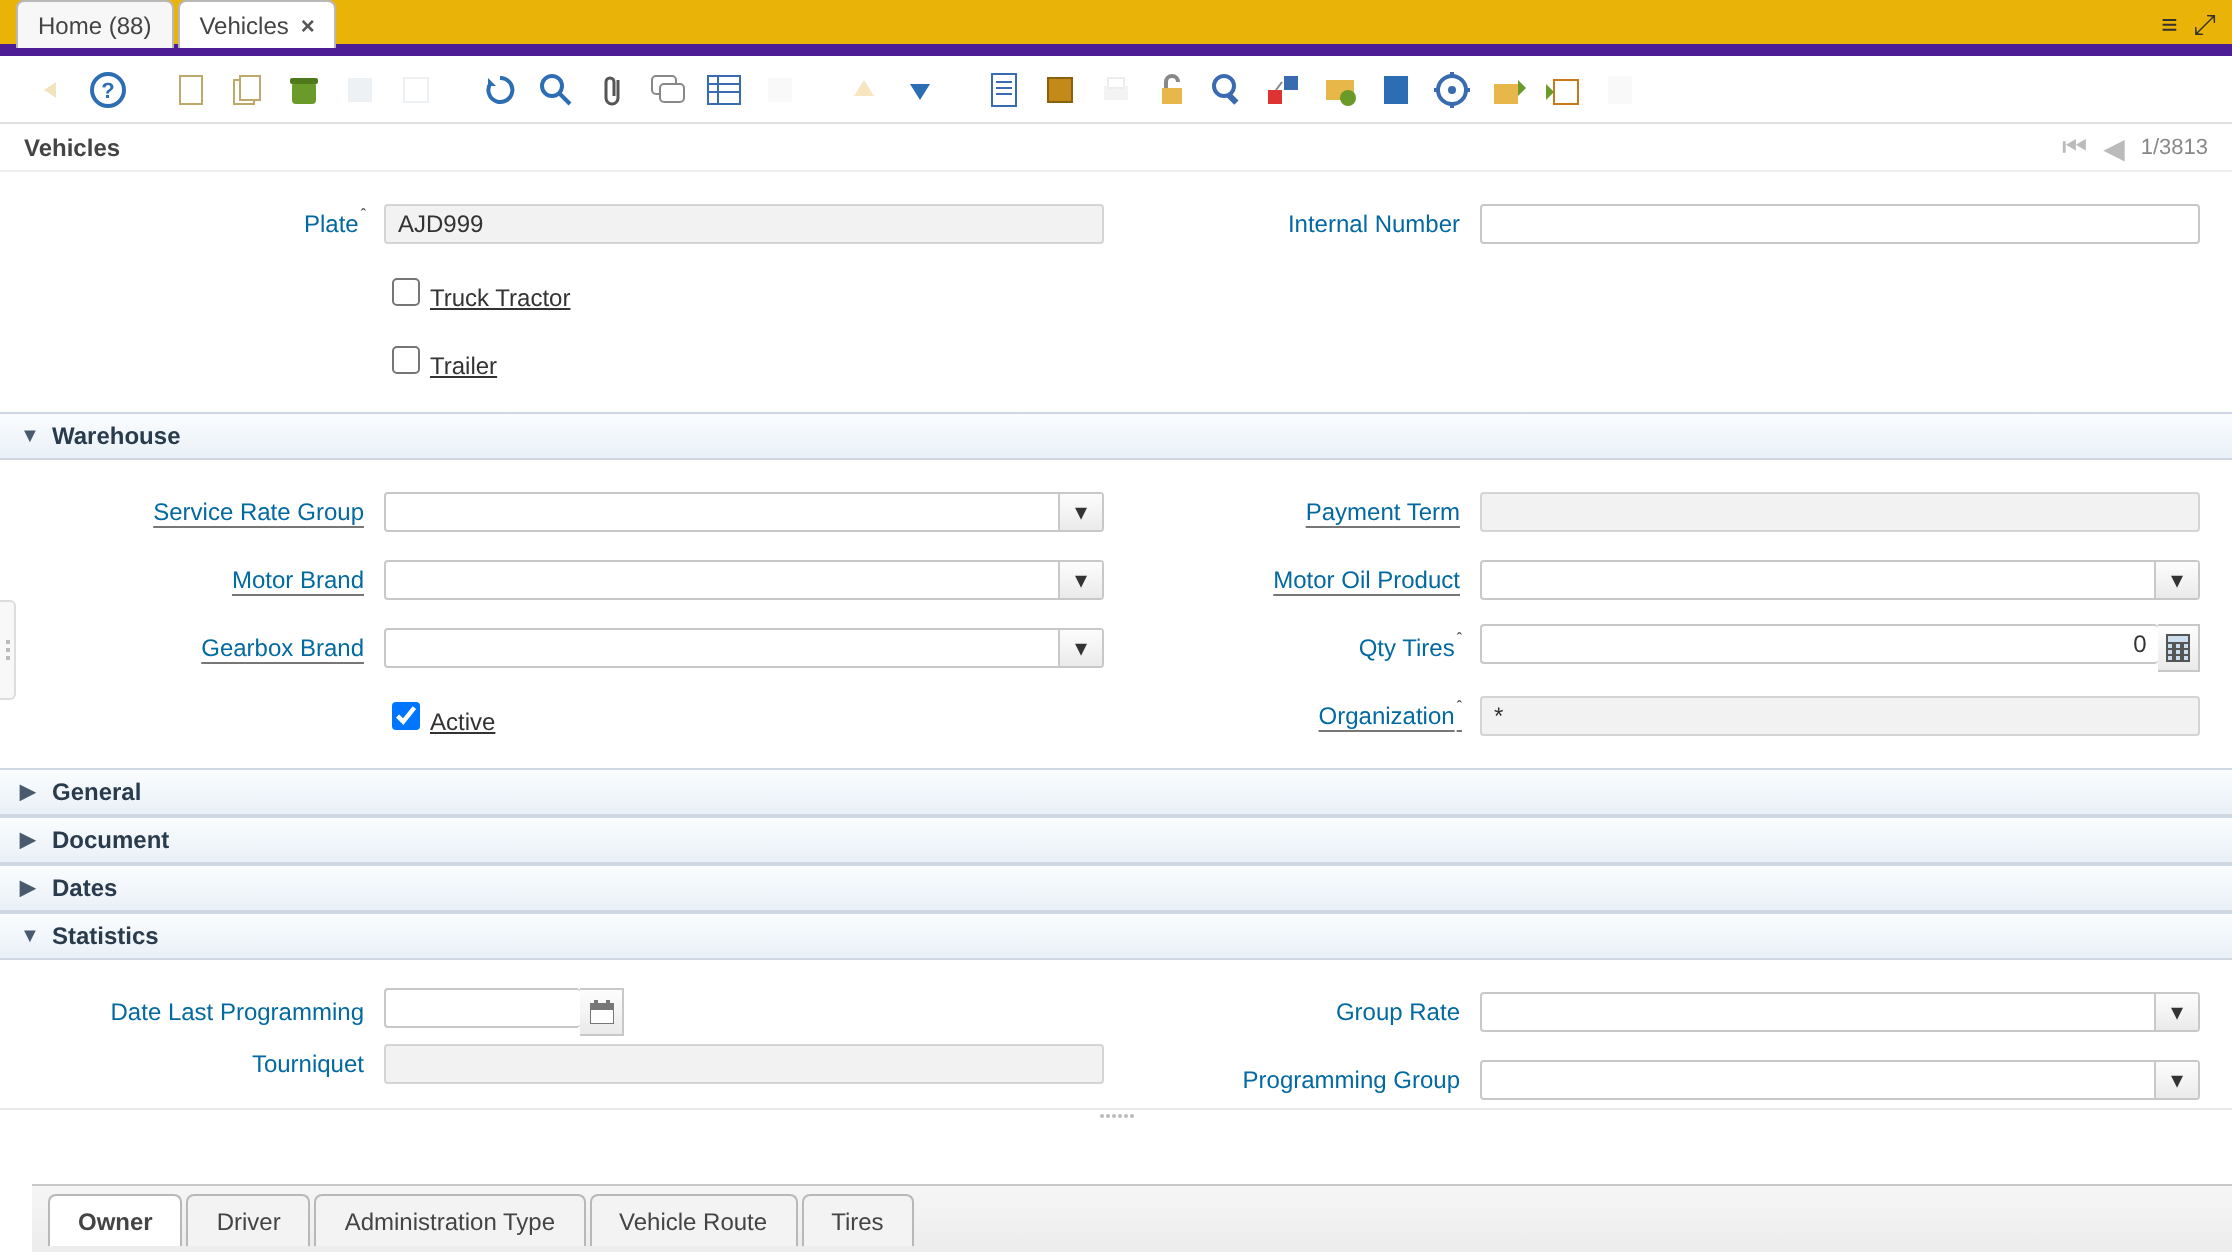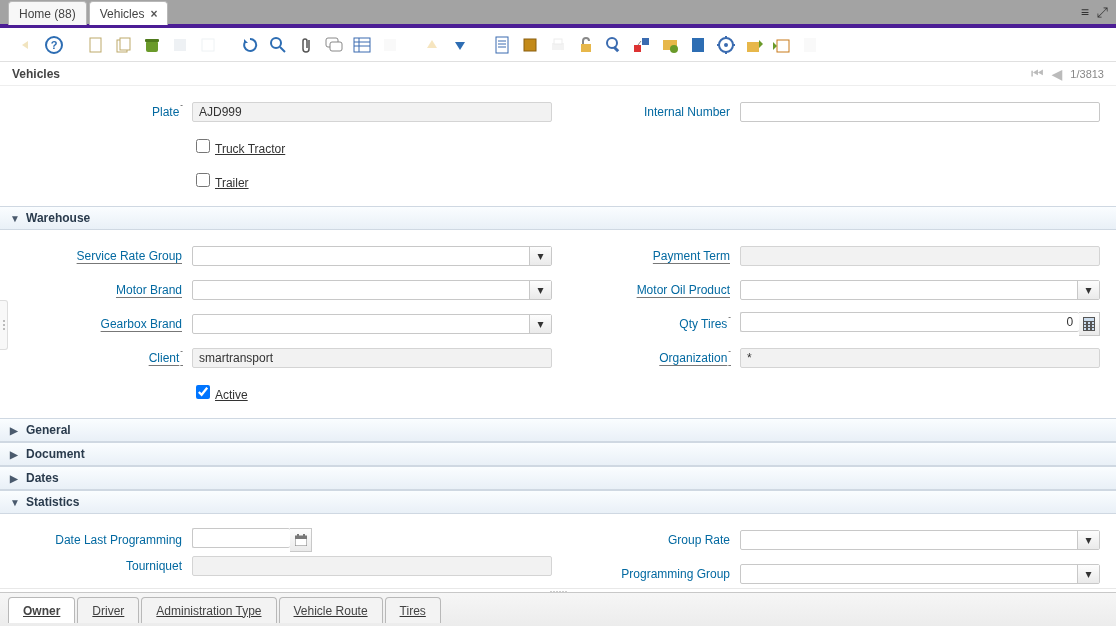--- a/index.html
+++ b/index.html
@@ -1,20 +1,20 @@
 <!DOCTYPE html>
 <html><head>
 <meta charset="utf-8">
 <style>
   * { box-sizing: border-box; }
   html, body { margin:0; padding:0; font-family: Arial, Helvetica, sans-serif; font-size:12px; color:#333; background:#fff; }
   body { width:1116px; height:626px; overflow:hidden; position:relative; }
 
   
-  .tabbar { height:28px; background:#a3a3a3; border-bottom:4px solid #4c1d95; display:flex; align-items:flex-start; padding-left:8px; position:relative;}
+  .tabbar { height:28px; background:#eab308; border-bottom:6px solid #4c1d95; display:flex; align-items:center; padding-left:8px; position:relative;}
   .tab { height:24px; border:1px solid #b8b8b8; border-bottom:none; background:#f7f7f7; border-radius:4px 4px 0 0; display:flex; align-items:center; padding:0 10px; margin-right:2px; font-size:12px; color:#444; cursor:pointer; position:relative; top:1px;}
   .tab.active { background:#fff; }
   .tab .close { margin-left:6px; font-weight:bold; color:#555; }
   .tabbar-right { position:absolute; right:8px; top:4px; display:flex; gap:8px; color:#333;}
   .tabbar-right .icon { font-size:14px; cursor:pointer; }
 
   
   .toolbar { height:34px; border-bottom:1px solid #e0e0e0; display:flex; align-items:center; padding:0 14px; gap:4px; }
   .tbtn { width:24px; height:24px; border-radius:3px; display:flex; align-items:center; justify-content:center; cursor:pointer; }
   .tbtn svg { display:block; }
@@ -54,21 +54,21 @@
   
   .section { height:24px; background:linear-gradient(#fafdff,#e9f0f7); border-top:1px solid #cfd8e2; border-bottom:1px solid #cfd8e2; display:flex; align-items:center; padding:0 10px; font-weight:bold; color:#2a3b4d; cursor:pointer; font-size:12px;}
   .section .arrow { margin-right:6px; font-size:10px; color:#4a5a6d; width:10px; display:inline-block;}
 
   
   .resizer { height:6px; background:#fff; border-top:1px solid #e8e8e8; display:flex; justify-content:center; align-items:center;}
   .resizer .grip { width:40px; height:4px; display:flex; gap:1px; justify-content:center;}
   .resizer .grip span{ width:2px; height:2px; background:#bbb; border-radius:50%; margin-top:1px;}
 
   
-  .bottom-tabs { position:absolute; bottom:0; left:0; right:0; height:34px; background:linear-gradient(#f6f6f6,#ececec); border-top:1px solid #c8c8c8; display:flex; align-items:flex-start; padding:4px 8px 0 8px; gap:0;text-decoration:underline; }
+  .bottom-tabs { position:absolute; bottom:0; left:16px; right:0; height:34px; background:linear-gradient(#f6f6f6,#ececec); border-top:1px solid #c8c8c8; display:flex; align-items:flex-start; padding:4px 8px 0 8px; gap:0; }
   .btab { height:26px; border:1px solid #b8b8b8; border-bottom:none; background:#f3f3f3; border-radius:4px 4px 0 0; display:flex; align-items:center; padding:0 14px; margin-right:2px; font-size:12px; color:#444; cursor:pointer; }
   .btab.active { background:#fff; font-weight:bold; }
 
   
   .edge-handle { position:absolute; left:0; top:300px; width:8px; height:50px; border:1px solid #ddd; border-left:none; background:#f8f8f8; border-radius:0 3px 3px 0; display:flex; flex-direction:column; justify-content:center; align-items:center; gap:2px;}
   .edge-handle span { width:2px; height:2px; background:#bbb;}
 </style>
 </head>
 <body>
 
@@ -325,28 +325,20 @@
                 <div class="dd">▾</div>
               </div>
             </div>
       </div>
       <div class="field">
         <div class="label u">Gearbox Brand</div>
         <div class="control">
               <div class="combo">
                 <input type="text" style="">
                 <div class="dd">▾</div>
-              </div>
-            </div>
-      </div>
-      <div class="field">
-        <div class="label u req">Client</div>
-        <div class="control">
-              <div class="readonly">
-                <span>smartransport</span>
               </div>
             </div>
       </div>
       <div class="field">
         <div class="label"></div>
         <div class="control chk">
           <input type="checkbox" checked="" style="">
           <span>Active</span>
         </div>
       </div>

